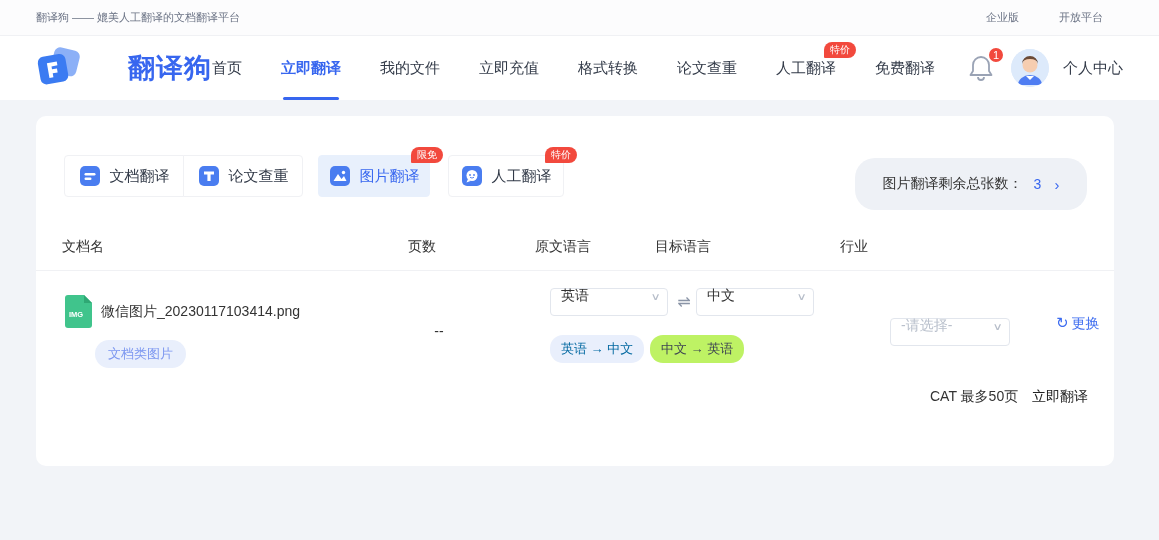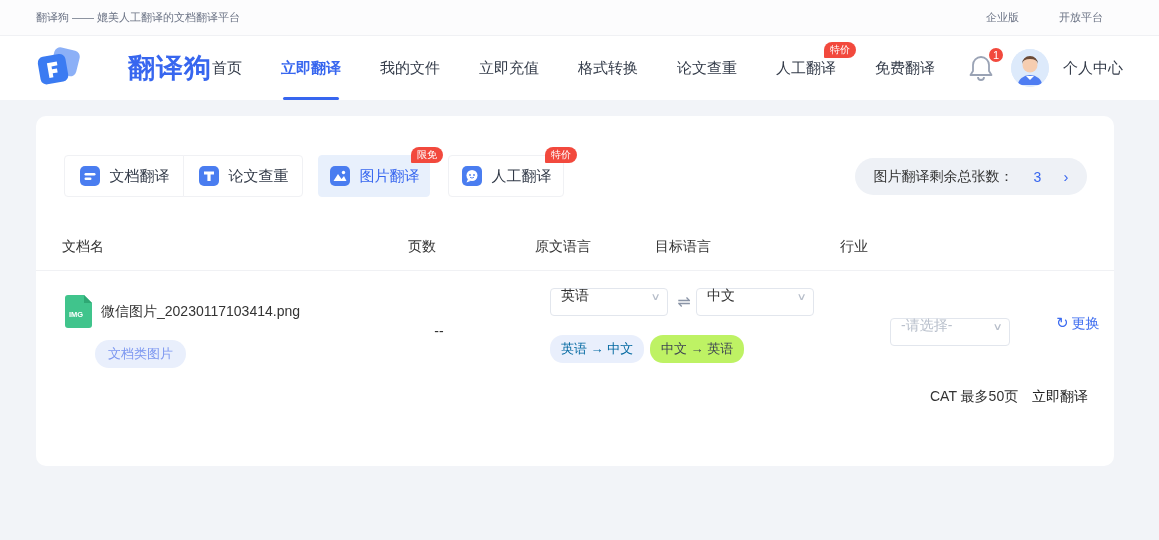--- a/index.html
+++ b/index.html
@@ -69,23 +69,23 @@
   .tab.t3 { left:282px; width:112px; background:#e8f0fc; border-color:#e8f0fc; color:#3766ef; border-radius:4px; }
   .tab.t4 { left:412px; width:116px; border-radius:4px; }
   .tab-badge {
     position:absolute; top:-9px; right:-14px; background:#f2493d; color:#fff;
     font-size:10px; line-height:1; padding:3px 6px;
     border-radius:8px 8px 8px 1px;
   }
   .tab-ico { width:22px; height:22px; flex:none; }
   
   .quota {
-    position:absolute; top:42px; left:819px; width:232px; height:37px;
+    position:absolute; top:42px; left:819px; width:232px; height:52px;
     background:#eef1f6; border-radius:20px; display:flex; align-items:center;
-    justify-content:center; font-size:14px; color:#333; cursor:pointer; gap:18px;
+    justify-content:center; font-size:14px; color:#333; cursor:pointer; gap:9px;
   }
   .quota b { color:#3766ef; font-weight:normal; margin-left:2px; }
   .quota .chev { color:#3766ef; font-size:15px; margin-left:4px; }
   
   .th { position:absolute; top:122px; font-size:14px; color:#333;text-align:right; }
   .th.c1{left:26px;} .th.c2{left:372px;} .th.c3{left:499px;} .th.c4{left:619px;} .th.c5{left:804px;}
   .divider { position:absolute; top:154px; left:0; width:100%; height:1px; background:#f0f1f4; }
   
   .file-ico { position:absolute; left:29px; top:179px; width:27px; height:33px; }
   .file-name { position:absolute; left:65px; top:187px; font-size:14px; color:#333; }

